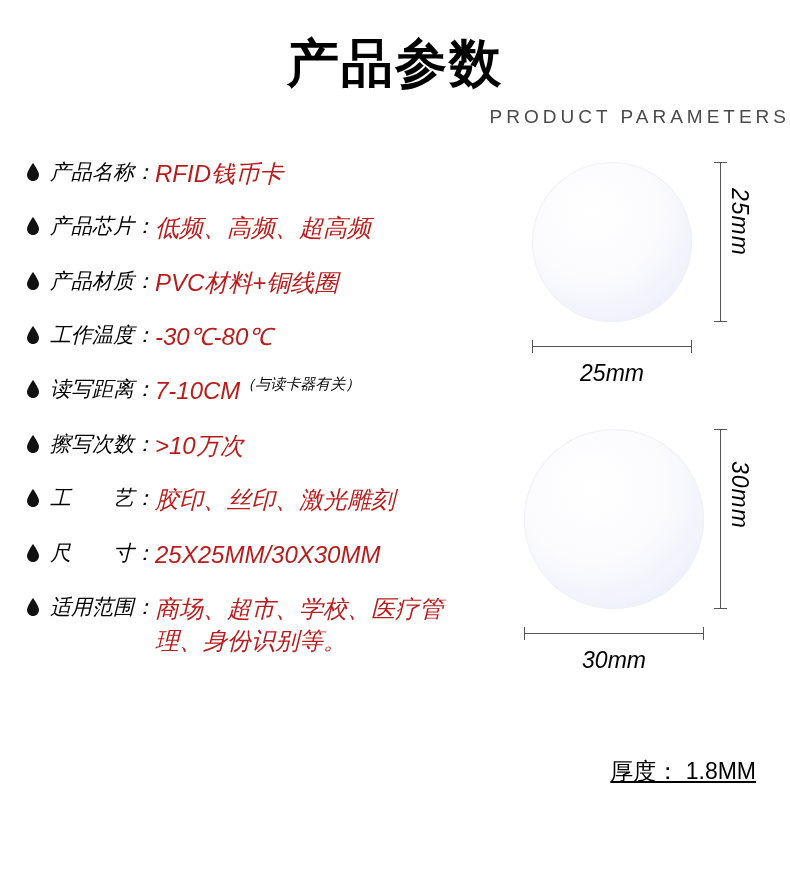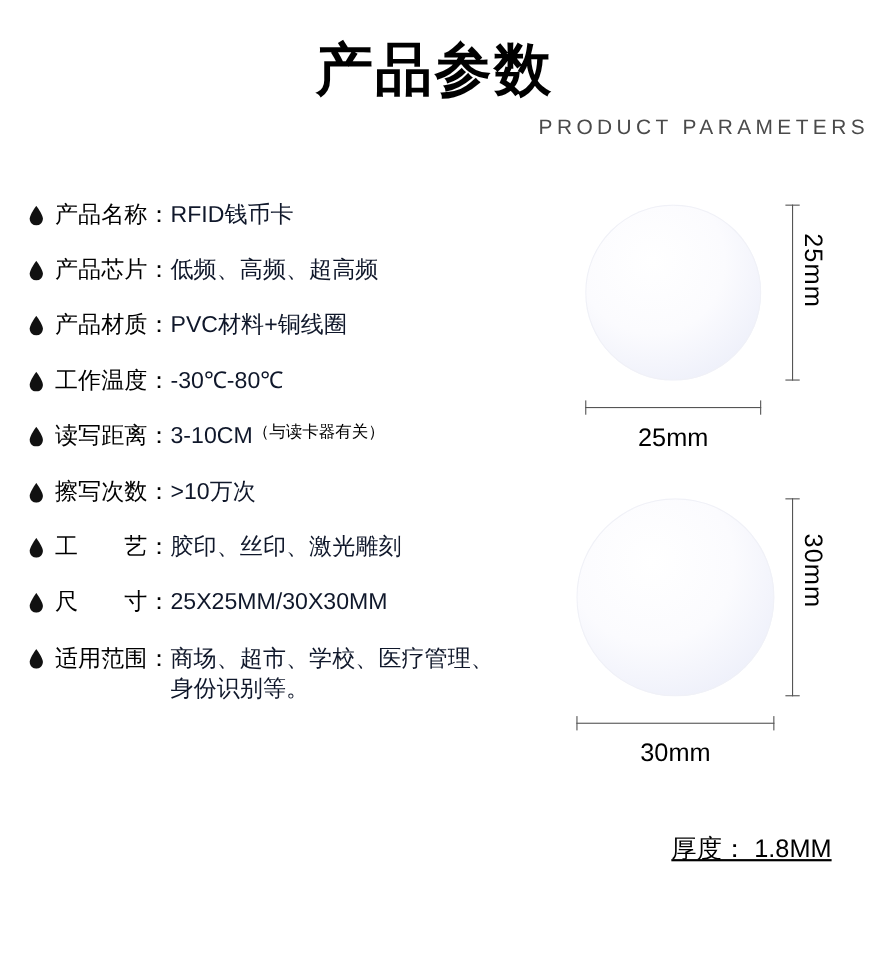--- a/index.html
+++ b/index.html
@@ -35,23 +35,24 @@
     letter-spacing: 4px;
     color: #4a4a4a;
     font-weight: normal;
     text-align: right;
   }
 
   
   .content {
     display: flex;
     flex-direction: row;
-    margin-top: 54px;
+    margin-top: 30px;
     padding: 0 26px 0 26px;
     box-sizing: border-box;
+    font-style: italic;
   }
   .spec-list {
     width: 480px;
     flex: 0 0 480px;
   }
   .spec-row {
     display: flex;
     align-items: flex-start;
     margin-bottom: 22px;
   }
@@ -63,23 +64,23 @@
   }
   .drop-icon svg { display: block; }
   .spec-label {
     font-size: 21px;
     line-height: 1.35;
     white-space: pre;
     color: #000000;
     flex: 0 0 auto;
   }
   .spec-value {
-    font-size: 21px;
+    font-size: 24px;
     line-height: 1.35;
-    color: #0f172a;
+    color: #b91c1c;
     max-width: 300px;
   }
   .spec-note {
     font-size: 15px;
     color: #000000;
   }
 
   
   .diagrams {
     flex: 1 1 auto;
@@ -223,21 +224,21 @@
       <span class="spec-value">-30℃-80℃</span>
     </div>
 
     <div class="spec-row">
       <span class="drop-icon">
         <svg width="14" height="18" viewBox="0 0 14 18">
             <path d="M7 0 C7 0 1 8.2 1 11.7 C1 15.2 3.7 18 7 18 C10.3 18 13 15.2 13 11.7 C13 8.2 7 0 7 0 Z" fill="#111111"></path>
           </svg>
       </span>
       <span class="spec-label">读写距离：</span>
-      <span class="spec-value">3-10CM</span>
+      <span class="spec-value">7-10CM</span>
       <span class="spec-note">（与读卡器有关）</span>
     </div>
 
     <div class="spec-row">
       <span class="drop-icon">
         <svg width="14" height="18" viewBox="0 0 14 18">
             <path d="M7 0 C7 0 1 8.2 1 11.7 C1 15.2 3.7 18 7 18 C10.3 18 13 15.2 13 11.7 C13 8.2 7 0 7 0 Z" fill="#111111"></path>
           </svg>
       </span>
       <span class="spec-label">擦写次数：</span>

